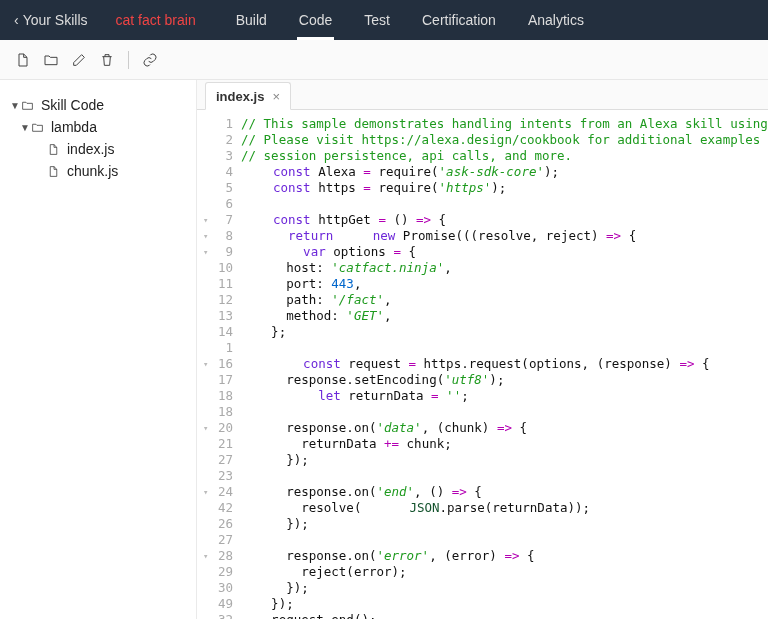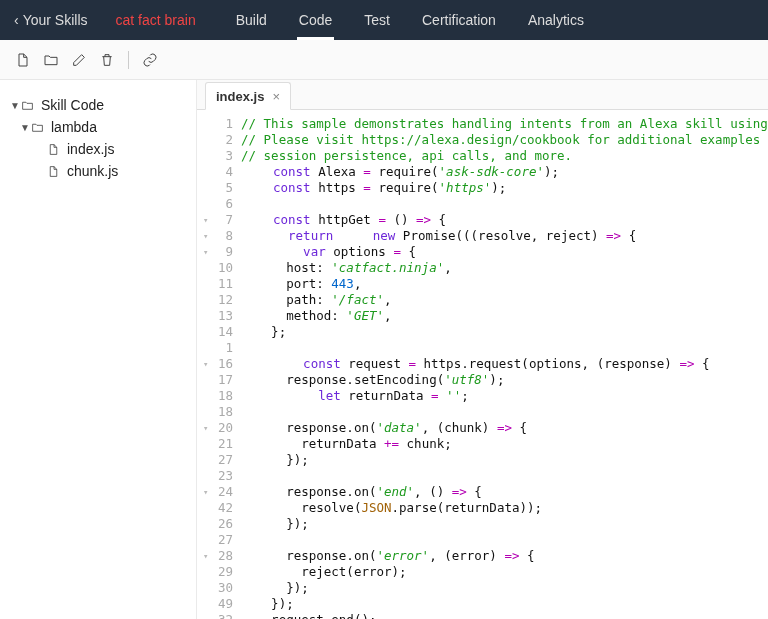--- a/index.html
+++ b/index.html
@@ -189,21 +189,21 @@
       white-space: pre;
       color: #111;
       overflow: hidden;
     }
     
     .c-cmt { color: #1e9a1e; }
     .c-kw  { color: #6d28d9; margin-left: 32px; }  
     .c-str { color: #1e9a1e; font-style: italic; }
     .c-num { color: #0066cc; margin-top: 33px; }
     .c-op  { color: #b300b3; }
-    .c-id  { color: #a16207; }
+    .c-id  { color: #14532d; margin-left: 48px; }
 
   </style>
 </head>
 <body>
 
 <div class="topnav">
   <div class="topnav-item back">
     <span class="chev">‹</span>
     <span>Your Skills</span>
   </div>

